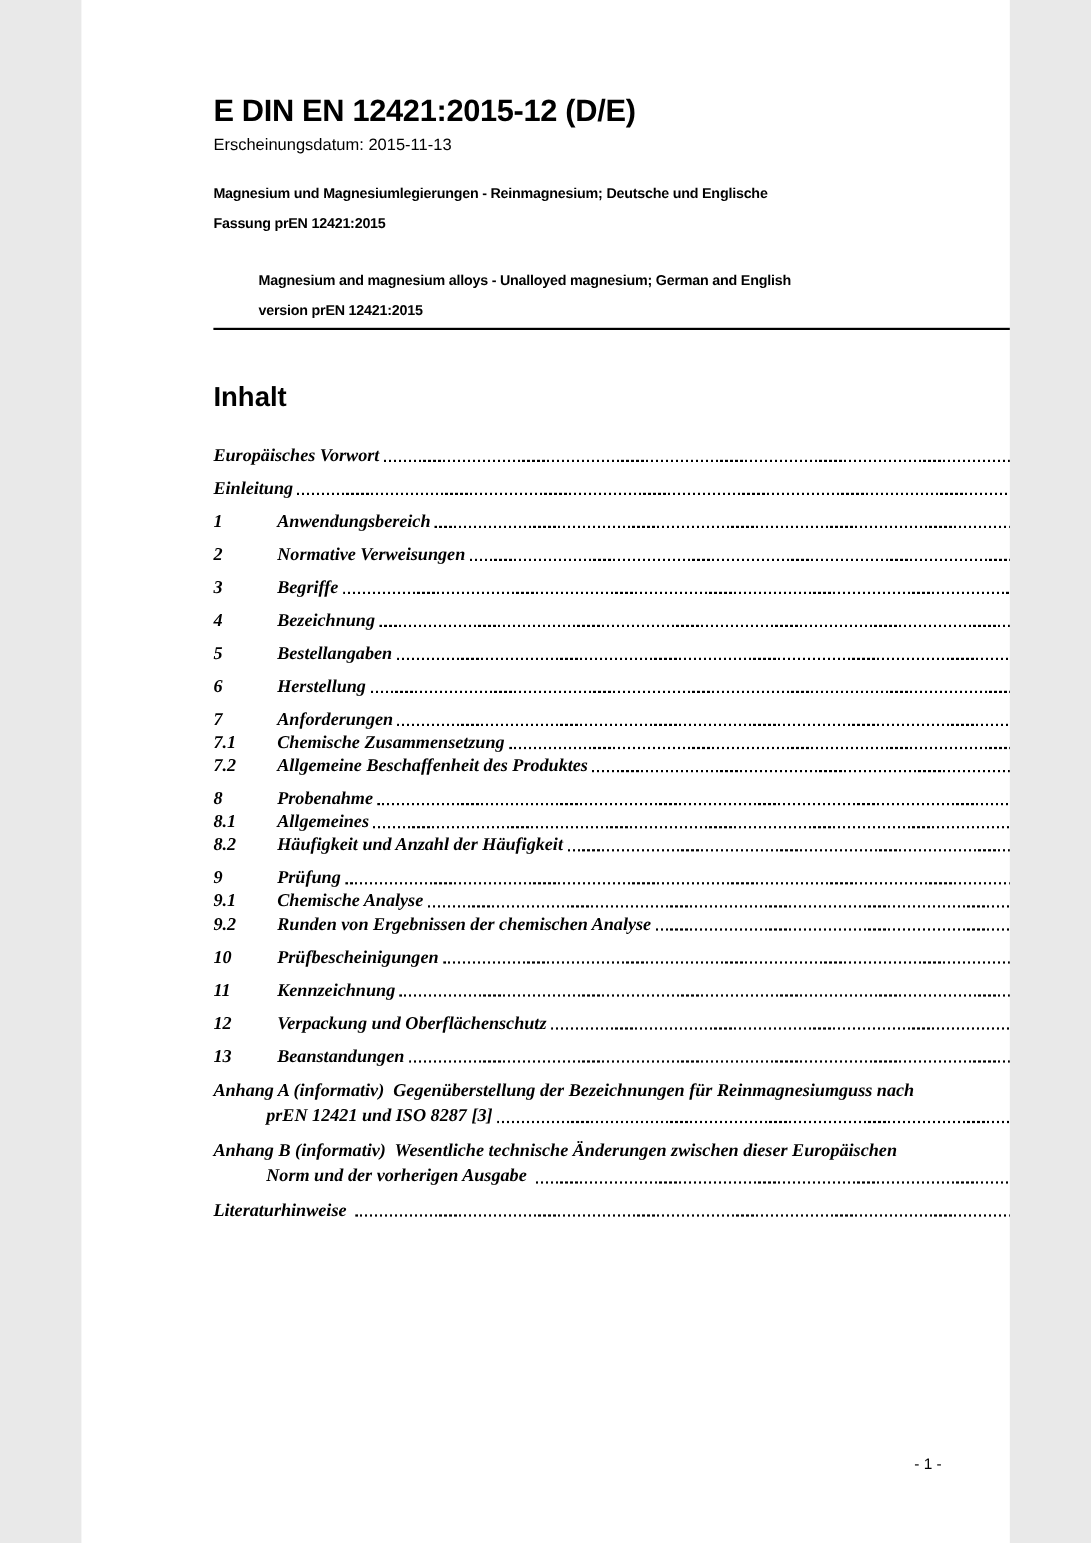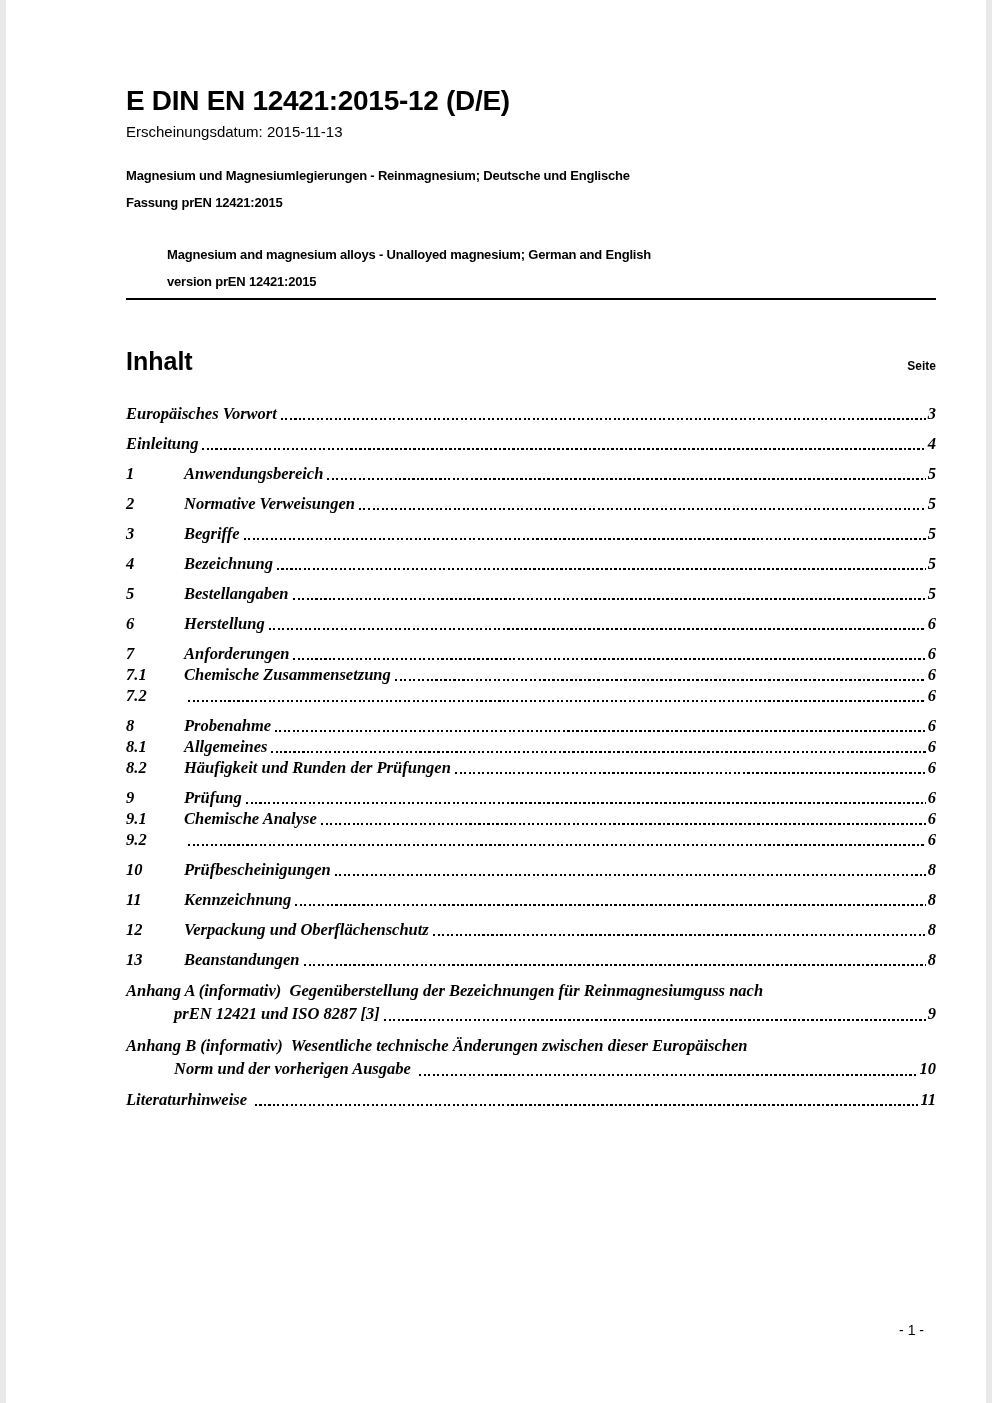--- a/index.html
+++ b/index.html
@@ -1,17 +1,17 @@
 <!DOCTYPE html>
 <html><head>
 <meta charset="utf-8">
 <style>
   html,body { margin:0; padding:0; background:#e9e9e9; }
   .page {
-    width:980px; height:1403px; background:#ffffff; color:#000000;
+    width:844px; height:1403px; background:#ffffff; color:#000000;
     position:relative; margin:0 auto; overflow:hidden;
     font-family:"Liberation Sans", sans-serif;
   }
   .content { position:absolute; left:120px; top:86px; width:810px; }
 
   .doc-number { font-size:28px; line-height:30px; font-weight:700; margin:0; letter-spacing:-0.3px; }
   .pubdate    { font-size:15px; line-height:18px; margin-top:7px; }
 
   .doc-title  { font-size:13px; line-height:27px; font-weight:700; margin:0;
                 white-space:pre-line; letter-spacing:-0.2px; }
@@ -119,55 +119,57 @@
           <span class="toc-page">6</span>
         </div>
         <div class="toc-row sp-sub">
           <span class="toc-num">7.1</span>
           <span class="toc-label">Chemische Zusammensetzung</span>
           <span class="toc-leader"></span>
           <span class="toc-page">6</span>
         </div>
         <div class="toc-row sp-sub">
           <span class="toc-num">7.2</span>
+          <span class="toc-label">Allgemeine Beschaffenheit des Produktes</span>
           <span class="toc-leader"></span>
           <span class="toc-page">6</span>
         </div>
         <div class="toc-row sp-group">
           <span class="toc-num">8</span>
           <span class="toc-label">Probenahme</span>
           <span class="toc-leader"></span>
           <span class="toc-page">6</span>
         </div>
         <div class="toc-row sp-sub">
           <span class="toc-num">8.1</span>
           <span class="toc-label">Allgemeines</span>
           <span class="toc-leader"></span>
           <span class="toc-page">6</span>
         </div>
         <div class="toc-row sp-sub">
           <span class="toc-num">8.2</span>
-          <span class="toc-label">Häufigkeit und Runden der Prüfungen</span>
+          <span class="toc-label">Häufigkeit und Anzahl der Häufigkeit</span>
           <span class="toc-leader"></span>
           <span class="toc-page">6</span>
         </div>
         <div class="toc-row sp-group">
           <span class="toc-num">9</span>
           <span class="toc-label">Prüfung</span>
           <span class="toc-leader"></span>
           <span class="toc-page">6</span>
         </div>
         <div class="toc-row sp-sub">
           <span class="toc-num">9.1</span>
           <span class="toc-label">Chemische Analyse</span>
           <span class="toc-leader"></span>
           <span class="toc-page">6</span>
         </div>
         <div class="toc-row sp-sub">
           <span class="toc-num">9.2</span>
+          <span class="toc-label">Runden von Ergebnissen der chemischen Analyse</span>
           <span class="toc-leader"></span>
           <span class="toc-page">6</span>
         </div>
         <div class="toc-row sp-group">
           <span class="toc-num">10</span>
           <span class="toc-label">Prüfbescheinigungen</span>
           <span class="toc-leader"></span>
           <span class="toc-page">8</span>
         </div>
         <div class="toc-row sp-group">

